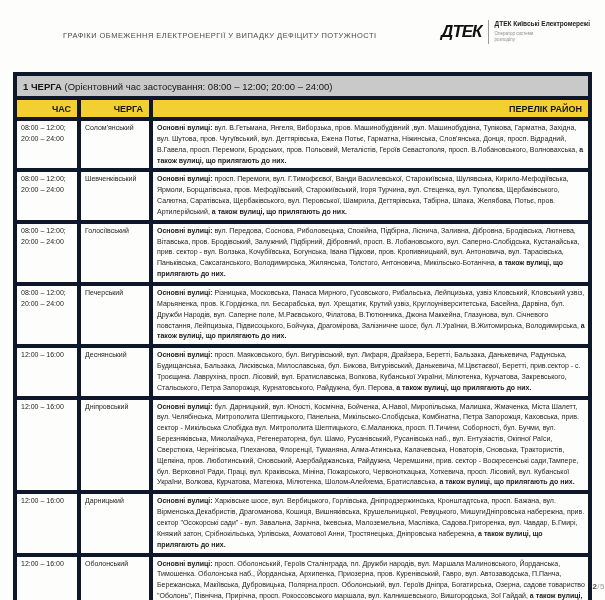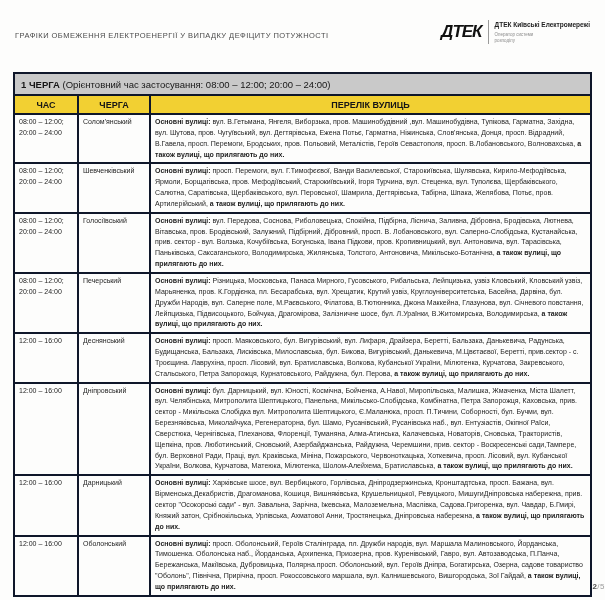--- a/index.html
+++ b/index.html
@@ -14,41 +14,41 @@
   }
   .page { padding: 18px 13px 0 13px; }
 
   
   .doc-header {
     display: flex; justify-content: space-between; align-items: flex-start;
     margin: 0 2px 14px 2px; min-height: 40px;
   }
   .doc-title {
     font-size: 7.5px; letter-spacing: 0.45px; color: #4b4b4b;
-    padding-top: 13px; font-weight: 400;
+    padding-top: 13px; font-weight: 400; margin-left: 48px;
   }
-  .brand { display: flex; gap: 6px; align-items: flex-end; padding-top: 2px; }
+  .brand { display: flex; gap: 6px; align-items: flex-start; padding-top: 2px; }
   .brand-logo {
     font-size: 17px; font-weight: 700; letter-spacing: -1px;
     color: #111; font-style: italic; line-height: 1.4;
   }
   .brand-sep { width: 1px; align-self: stretch; background: #9a9a9a; }
   .brand-text { display: flex; flex-direction: column; }
   .brand-name { font-size: 6.5px; font-weight: 700; line-height: 1.3; color: #222; }
   .brand-note { font-size: 4.5px; color: #8b8b8b; line-height: 1.3; margin-top: 2.5px; width: 52px; }
 
   
   table.schedule { width: 100%; border-collapse: collapse; table-layout: fixed; }
-  .schedule td, .schedule th { border: 2px solid #0f172a; vertical-align: top; margin-left: 28px; }
+  .schedule td, .schedule th { border: 4px solid #0f172a; vertical-align: top; margin-left: 28px; }
   .section-head {
     background: #c9c9c9; font-size: 9.5px; padding: 5px 6px 4px 6px; color: #161616;
   }
   .section-head b { font-weight: 700; }
   .schedule th {
-    background: #f2d032; font-size: 9px; font-weight: 700; text-align: center;
+    background: #f2d032; font-size: 9px; font-weight: 700; text-align: right;
     padding: 4px 6px 3px 6px; color: #161616;
   }
   .col-time  { width: 64px; }
   .col-dist  { width: 72px; }
   .cell {
     font-size: 7px; line-height: 1.55; padding: 2px 3px 2px 4px;
   }
   .cell b { font-weight: 700; }
 
   
@@ -86,21 +86,21 @@
     <tbody>
         <tr>
       <td colspan="3" class="section-head">
         <b>1 ЧЕРГА</b>
         <span>(Орієнтовний час застосування:  08:00 – 12:00;  20:00 – 24:00)</span>
       </td>
     </tr>
     <tr>
       <th>ЧАС</th>
       <th>ЧЕРГА</th>
-      <th>ПЕРЕЛІК ВУЛИЦЬ</th>
+      <th>ПЕРЕЛІК РАЙОН</th>
     </tr>
 
     <tr>
       <td class="cell">08:00 – 12:00; 20:00 – 24:00</td>
       <td class="cell">Солом'янський</td>
       <td class="cell">
         <b>Основні вулиці:</b>
         <span>вул. В.Гетьмана, Янгеля, Виборзька, пров. Машинобудівний ,вул. Машинобудівна, Тупікова, Гарматна, Західна,  вул. Шутова, пров. Чугуївський, вул. Дегтярівська, Ежена Потьє,  Гарматна, Ніжинська, Слов'янська, Донця, просп. Відрадний, В.Гавела, просп. Перемоги,  Бродських, пров. Польовий, Металістів,  Героїв Севастополя, просп. В.Лобановського, Волновахська,</span>
         <b>а також вулиці, що прилягають до них.</b>
       </td>

